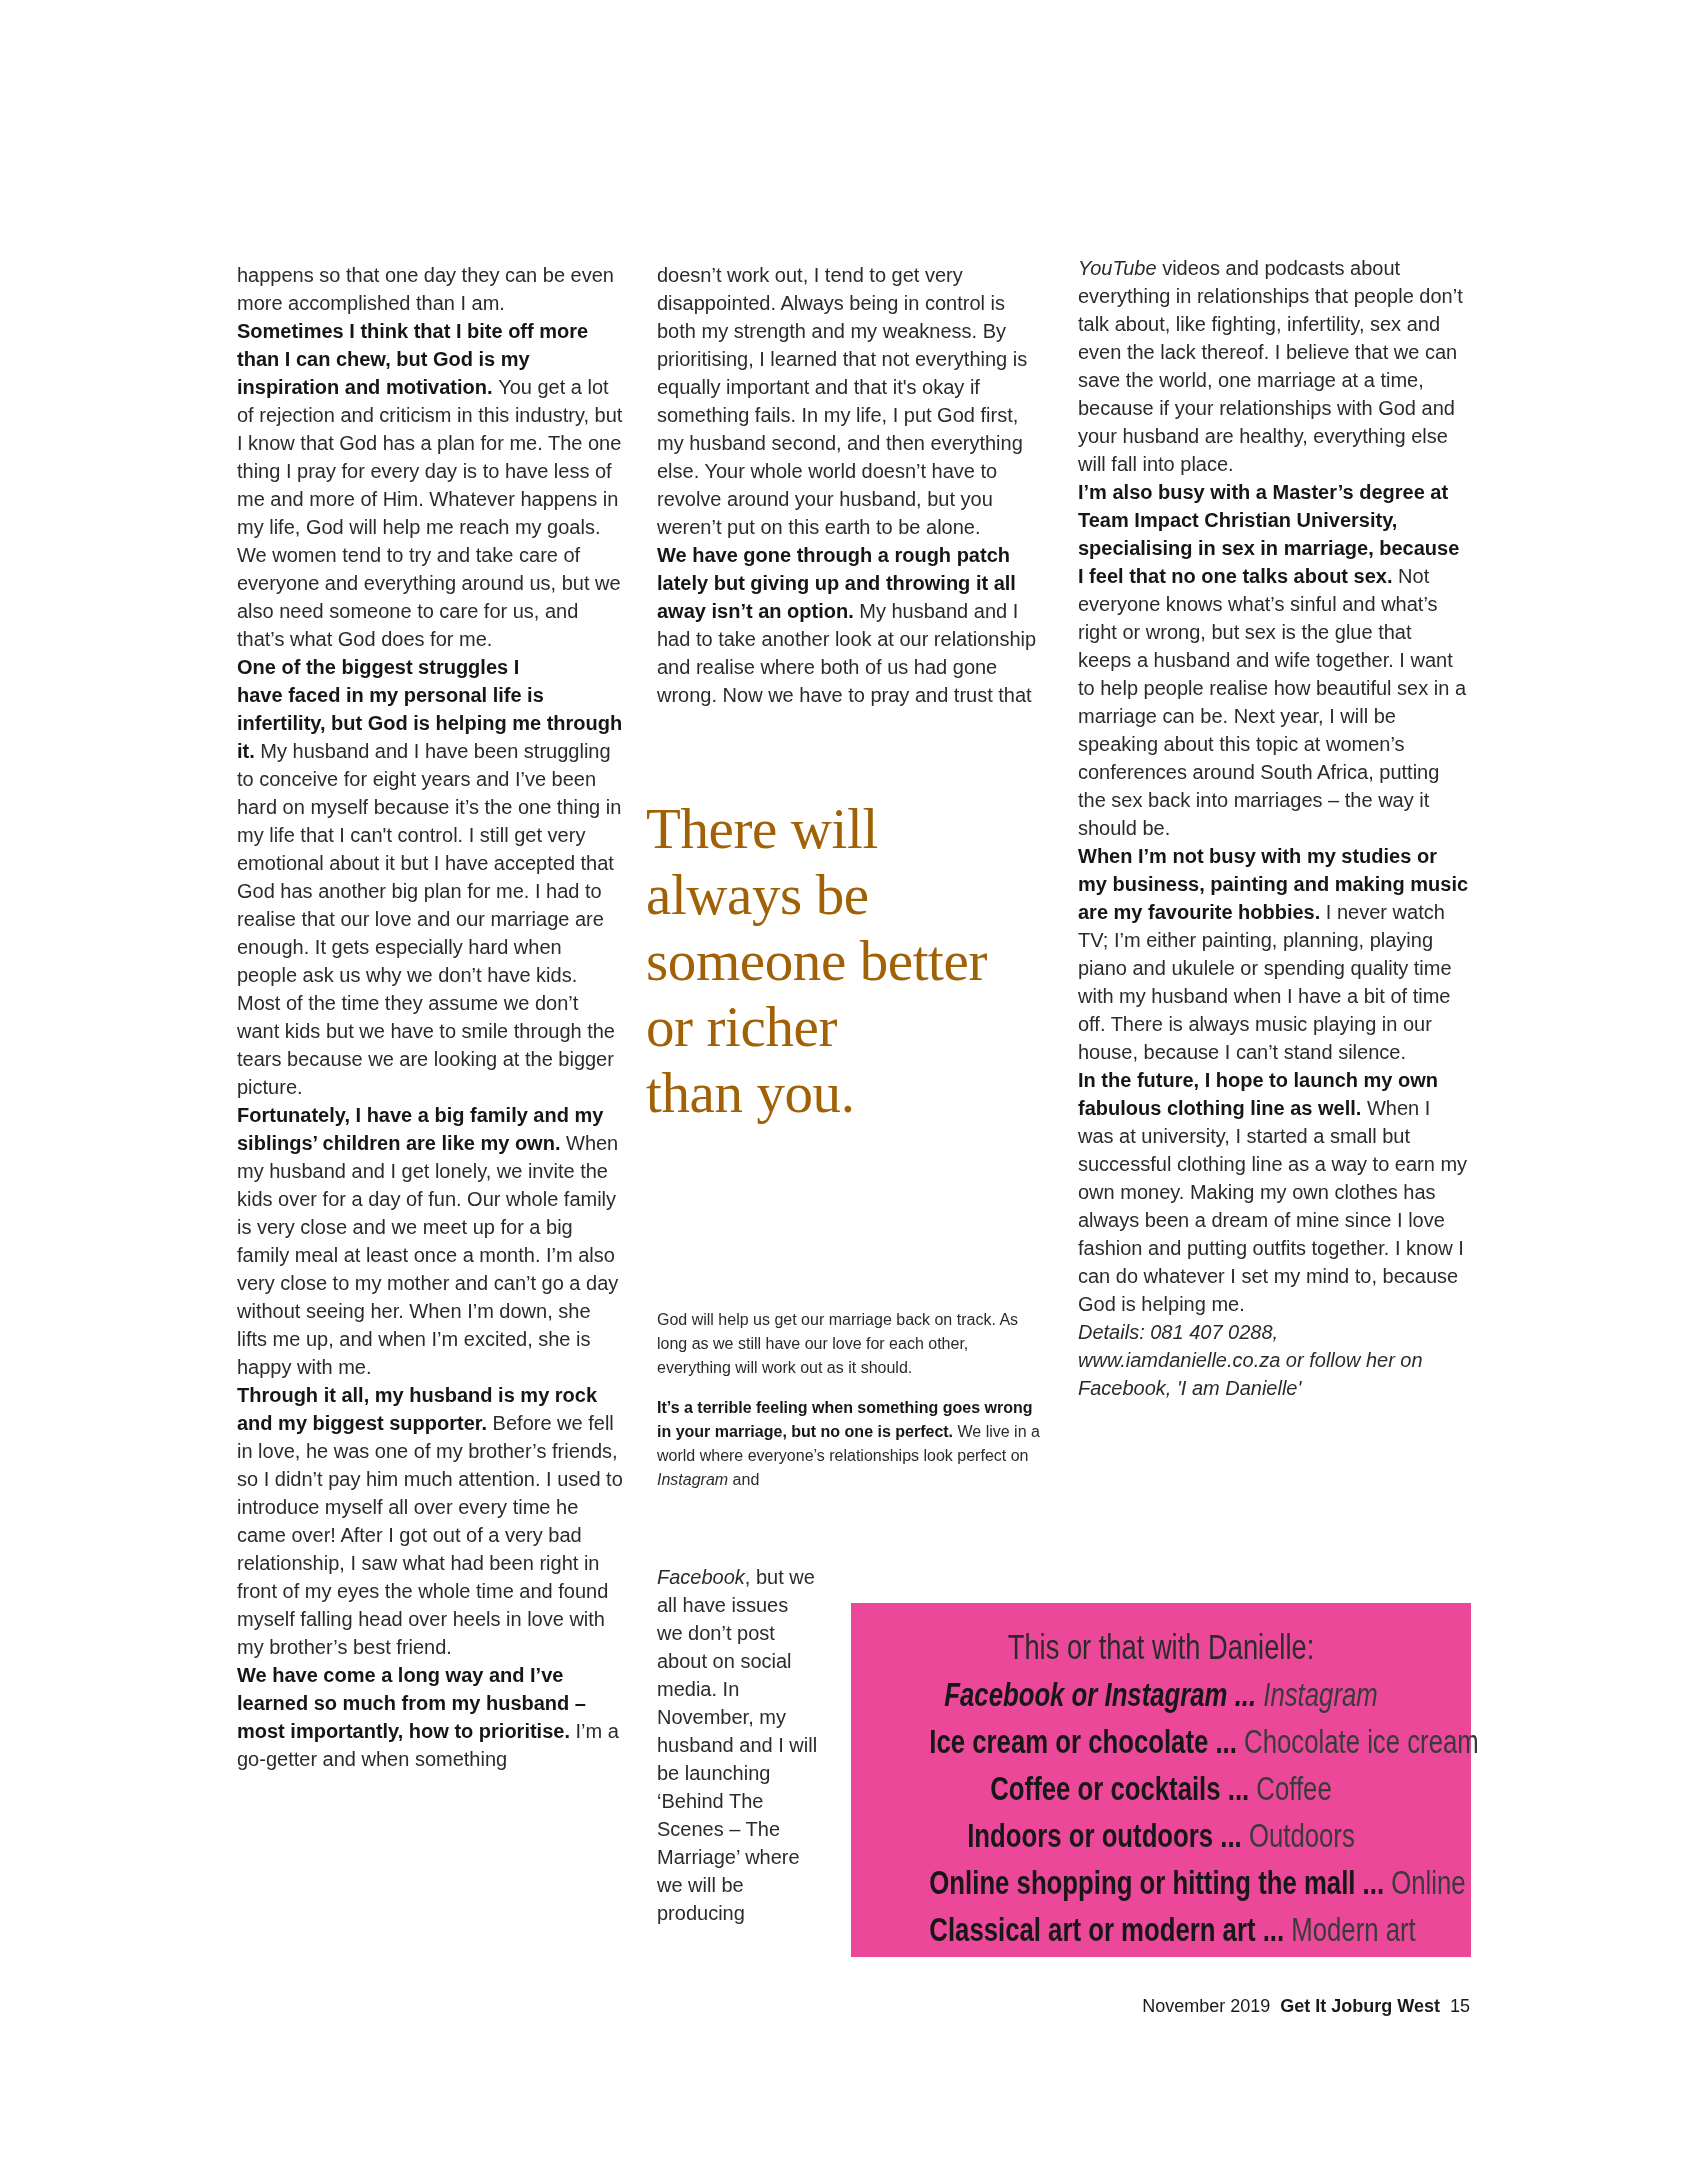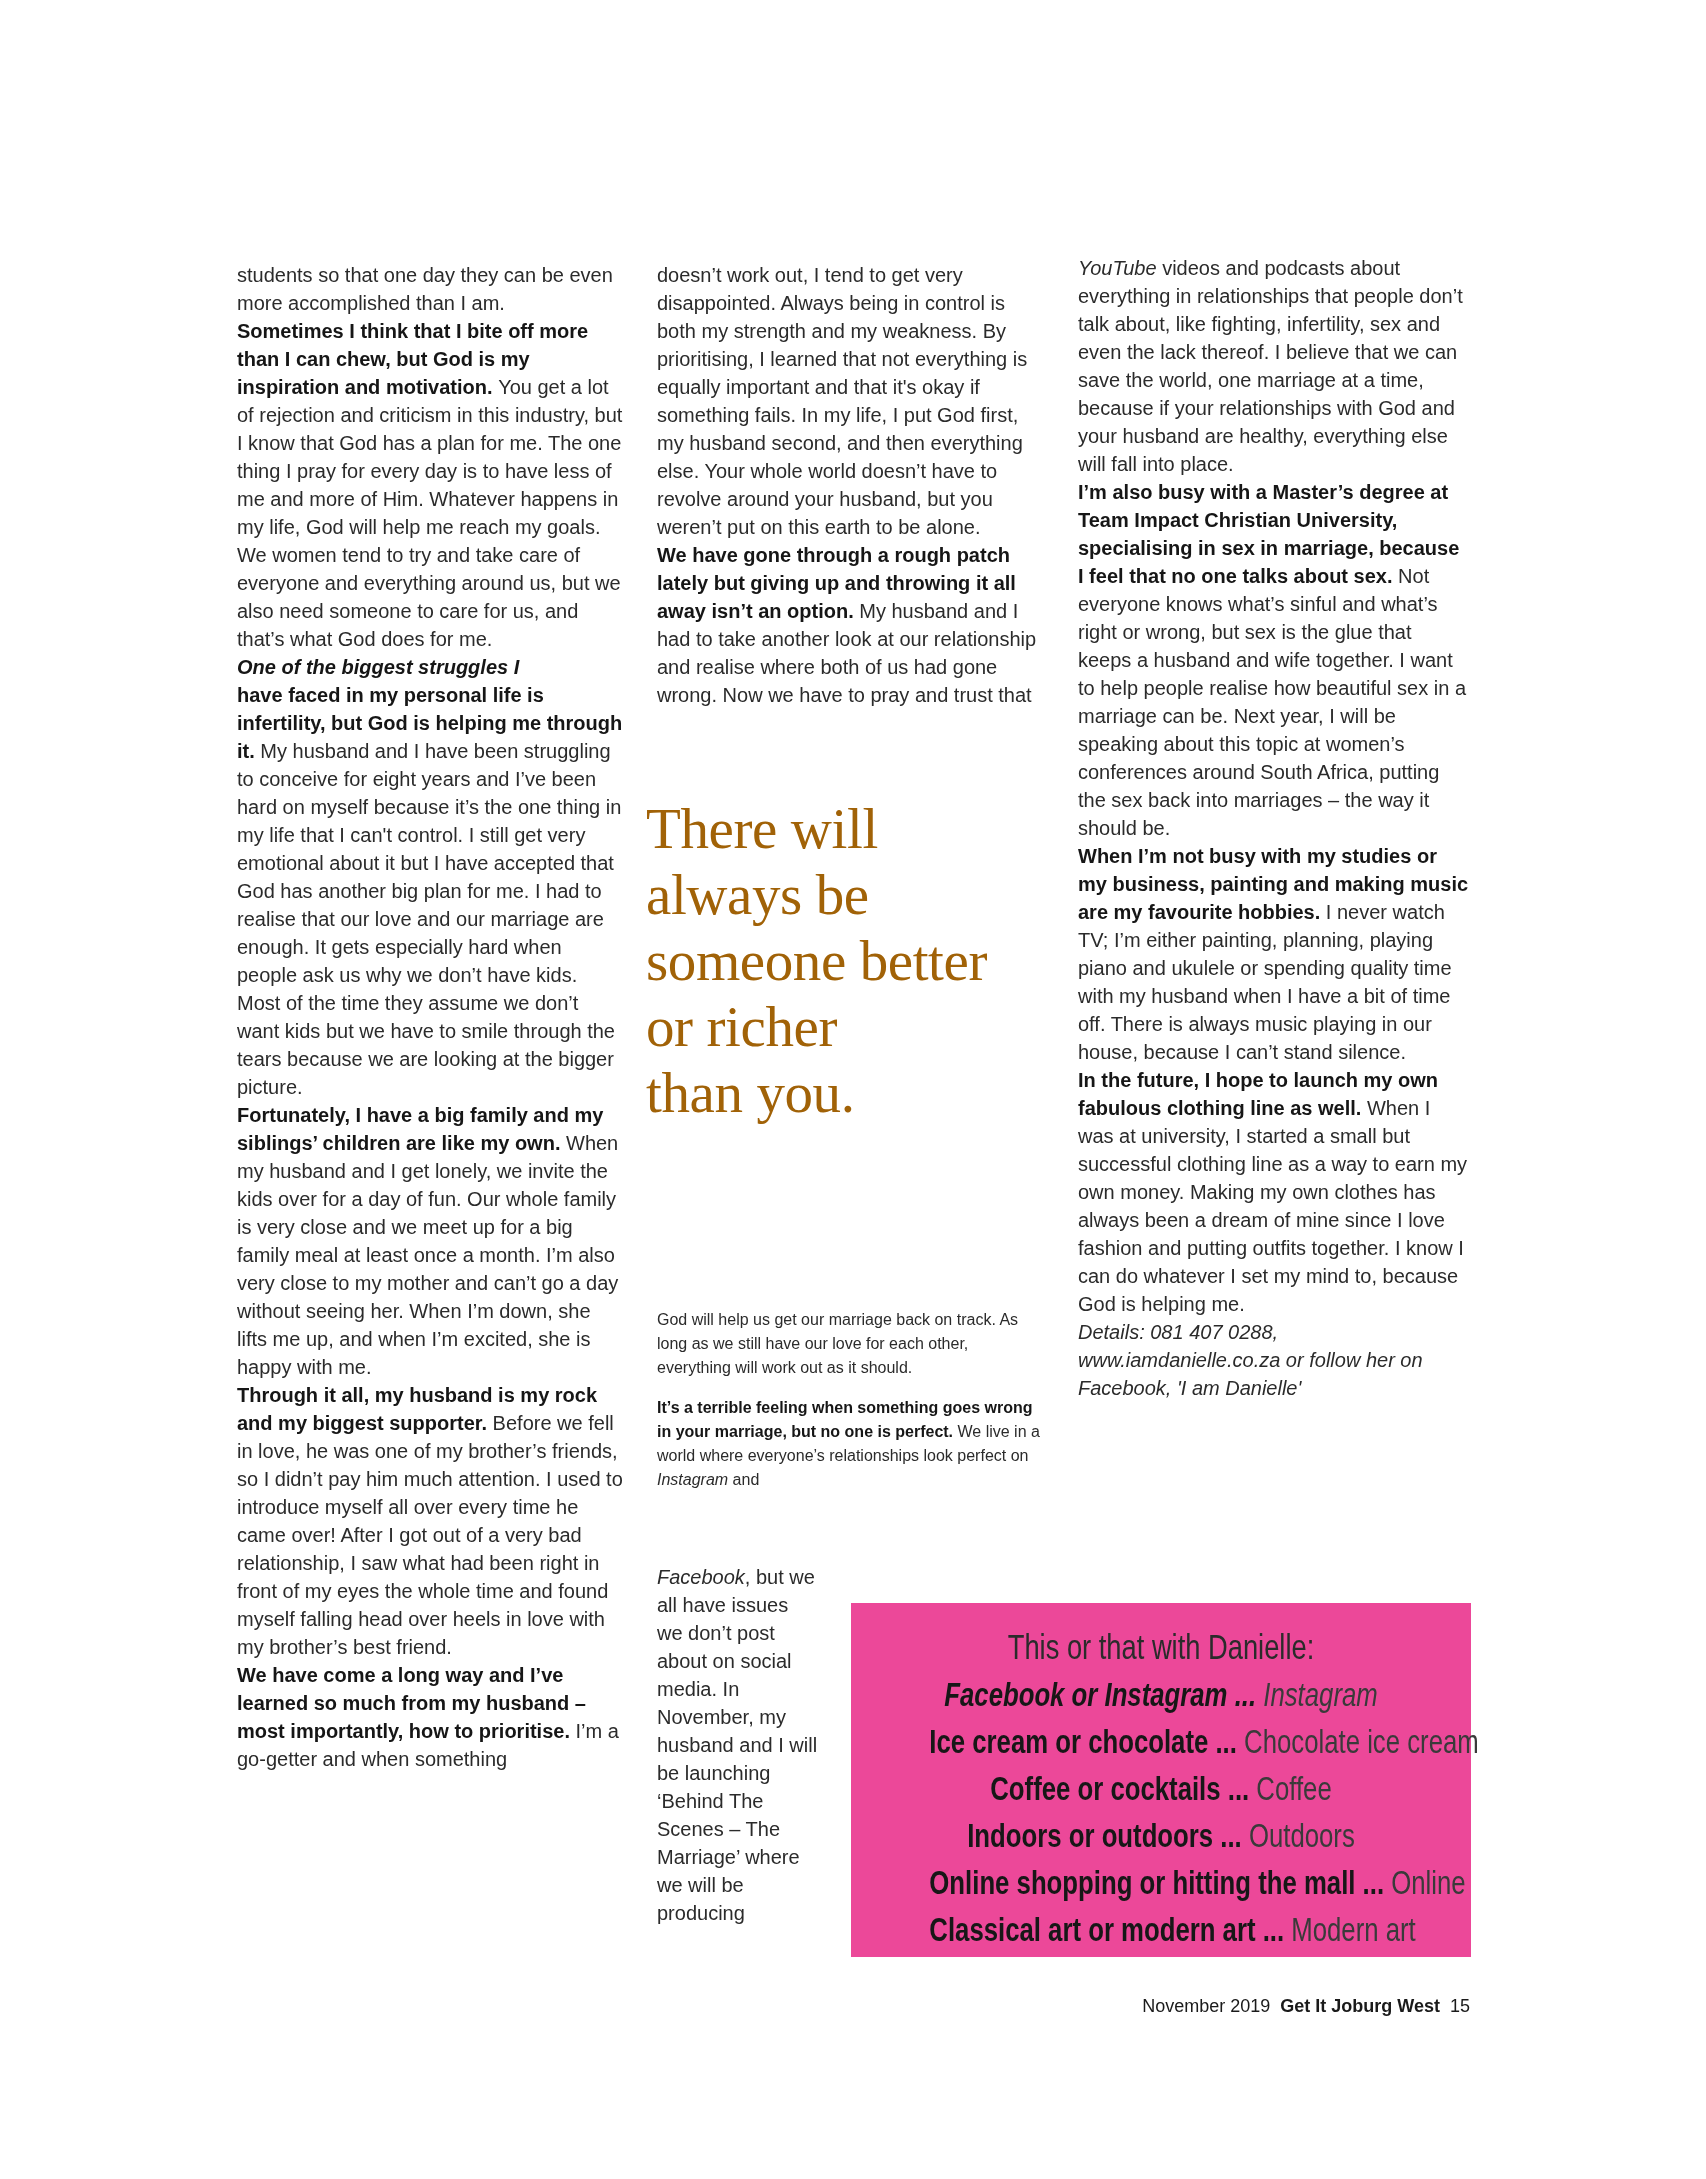--- a/index.html
+++ b/index.html
@@ -136,23 +136,23 @@
   #footer .pg { font-weight: 400; }
 
   .sp { display: inline; }
 </style>
 </head>
 <body>
 
 <div class="page">
 
   <div class="col" id="col1">
-      <p><span>students so that one day they can be even more accomplished than I am. </span></p>
+      <p><span>happens so that one day they can be even more accomplished than I am. </span></p>
       <p><span style="font-weight: bold; color: rgb(22, 22, 22);">Sometimes I think that I bite off more than I can chew, but God is my inspiration and motivation. </span><span>You get a lot of rejection and criticism in this industry, but I know that God has a plan for me. The one thing I pray for every day is to have less of me and more of Him. Whatever happens in my life, God will help me reach my goals. We women tend to try and take care of everyone and everything around us, but we also need someone to care for us, and that’s what God does for me. </span></p>
-      <p><span style="font-weight: bold; color: rgb(22, 22, 22); font-style: italic;">One of the biggest struggles I </span></p>
+      <p><span style="font-weight: bold; color: rgb(22, 22, 22);">One of the biggest struggles I </span></p>
       <p><span style="font-weight: bold; color: rgb(22, 22, 22);">have faced in my personal life is infertility, but God is helping me through it. </span><span>My husband and I have been struggling to conceive for eight years and I’ve been hard on myself because it’s the one thing in my life that I can't control. I still get very emotional about it but I have accepted that God has another big plan for me. I had to realise that our love and our marriage are enough. It gets especially hard when people ask us why we don’t have kids. Most of the time they assume we don’t want kids but we have to smile through the tears because we are looking at the bigger picture. </span></p>
       <p><span style="font-weight: bold; color: rgb(22, 22, 22);">Fortunately, I have a big family and my siblings’ children are like my own. </span><span>When my husband and I get lonely, we invite the kids over for a day of fun. Our whole family is very close and we meet up for a big family meal at least once a month. I’m also very close to my mother and can’t go a day without seeing her. When I’m down, she lifts me up, and when I’m excited, she is happy with me. </span></p>
       <p><span style="font-weight: bold; color: rgb(22, 22, 22);">Through it all, my husband is my rock and my biggest supporter. </span><span>Before we fell in love, he was one of my brother’s friends, so I didn’t pay him much attention. I used to introduce myself all over every time he came over! After I got out of a very bad relationship, I saw what had been right in front of my eyes the whole time and found myself falling head over heels in love with my brother’s best friend. </span></p>
       <p><span style="font-weight: bold; color: rgb(22, 22, 22);">We have come a long way and I’ve learned so much from my husband – most importantly, how to prioritise. </span><span>I’m a go-getter and when something </span></p>
     </div>
 
   <div class="col" id="col2a">
       <p><span>doesn’t work out, I tend to get very disappointed. Always being in control is both my strength and my weakness. By prioritising, I learned that not everything is equally important and that it's okay if something fails. In my life, I put God first, my husband second, and then everything else. Your whole world doesn’t have to revolve around your husband, but you weren’t put on this earth to be alone. </span></p>
       <p><span style="font-weight: bold; color: rgb(22, 22, 22);">We have gone through a rough patch lately but giving up and throwing it all away isn’t an option. </span><span>My husband and I had to take another look at our relationship and realise where both of us had gone wrong. Now we have to pray and trust that </span></p>
     </div>

